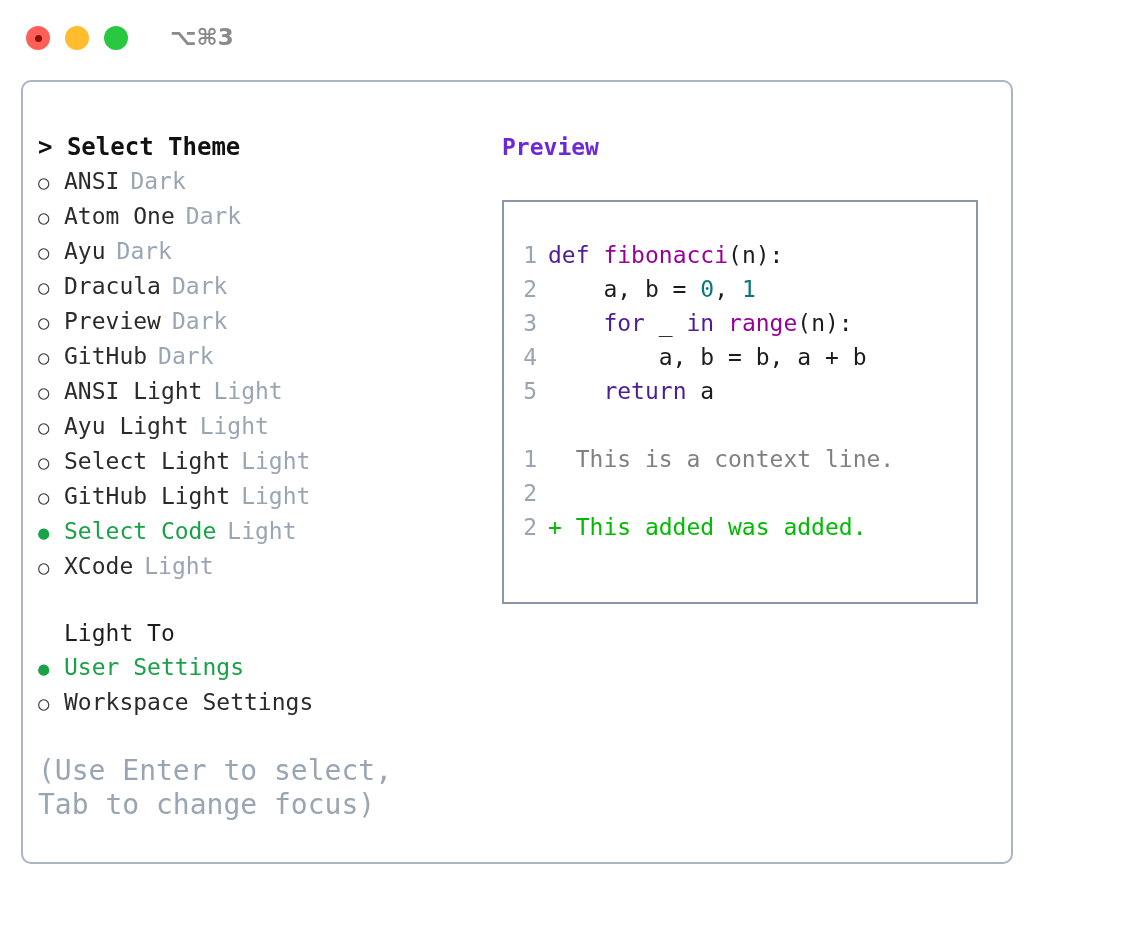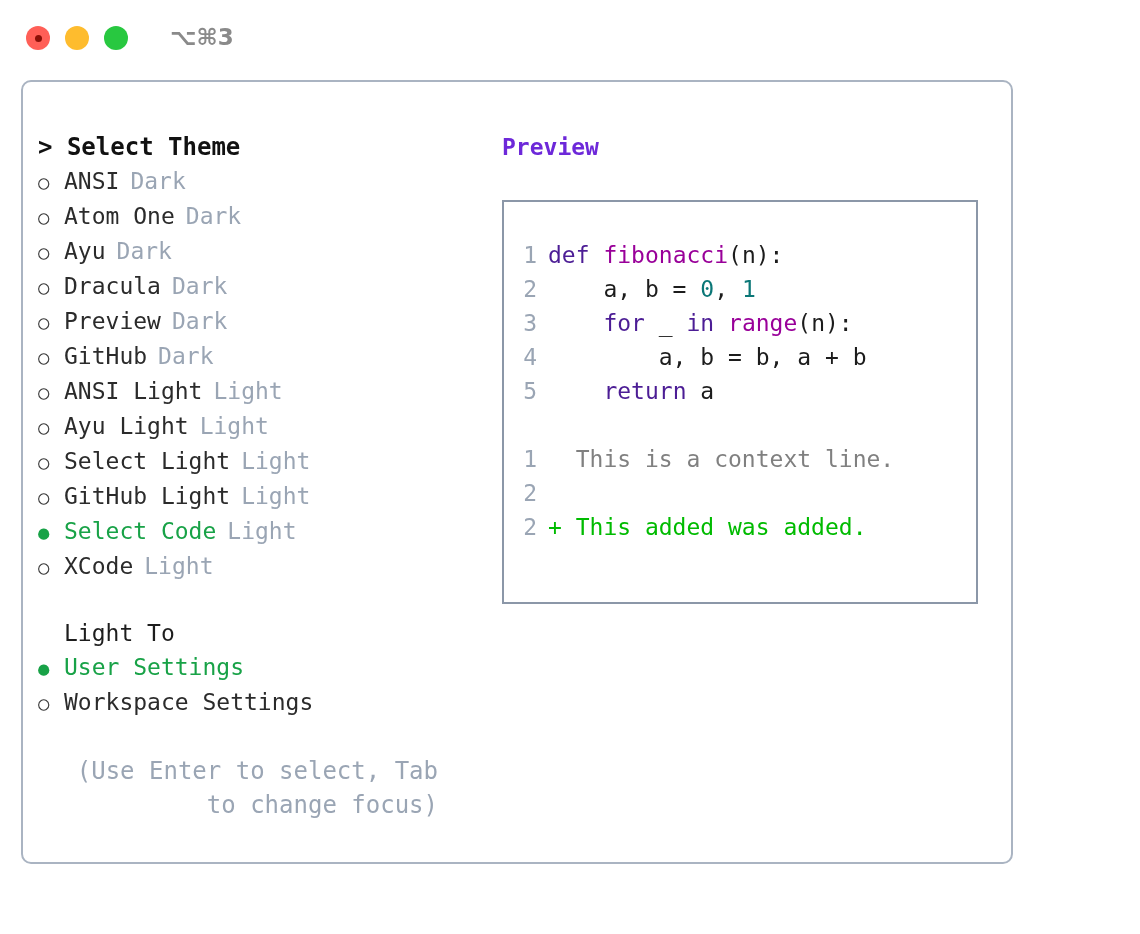--- a/index.html
+++ b/index.html
@@ -129,26 +129,25 @@
   .apply-title {
     font-size: 23px;
     color: #1d1d1d;
     line-height: 34px;
     padding-left: 26px;
     white-space: pre;
   }
 
   .hint {
     margin-top: 34px;
-    font-size: 24px;
+    font-size: 28px;
     color: #9aa5b4;
     line-height: 34px;
     max-width: 400px;
     white-space: pre-wrap;
-    text-align: right;
   }
 
   
   .right-col {
     position: absolute;
     left: 479px;
     top: 48px;
     width: 500px;
   }
   .preview-title {

